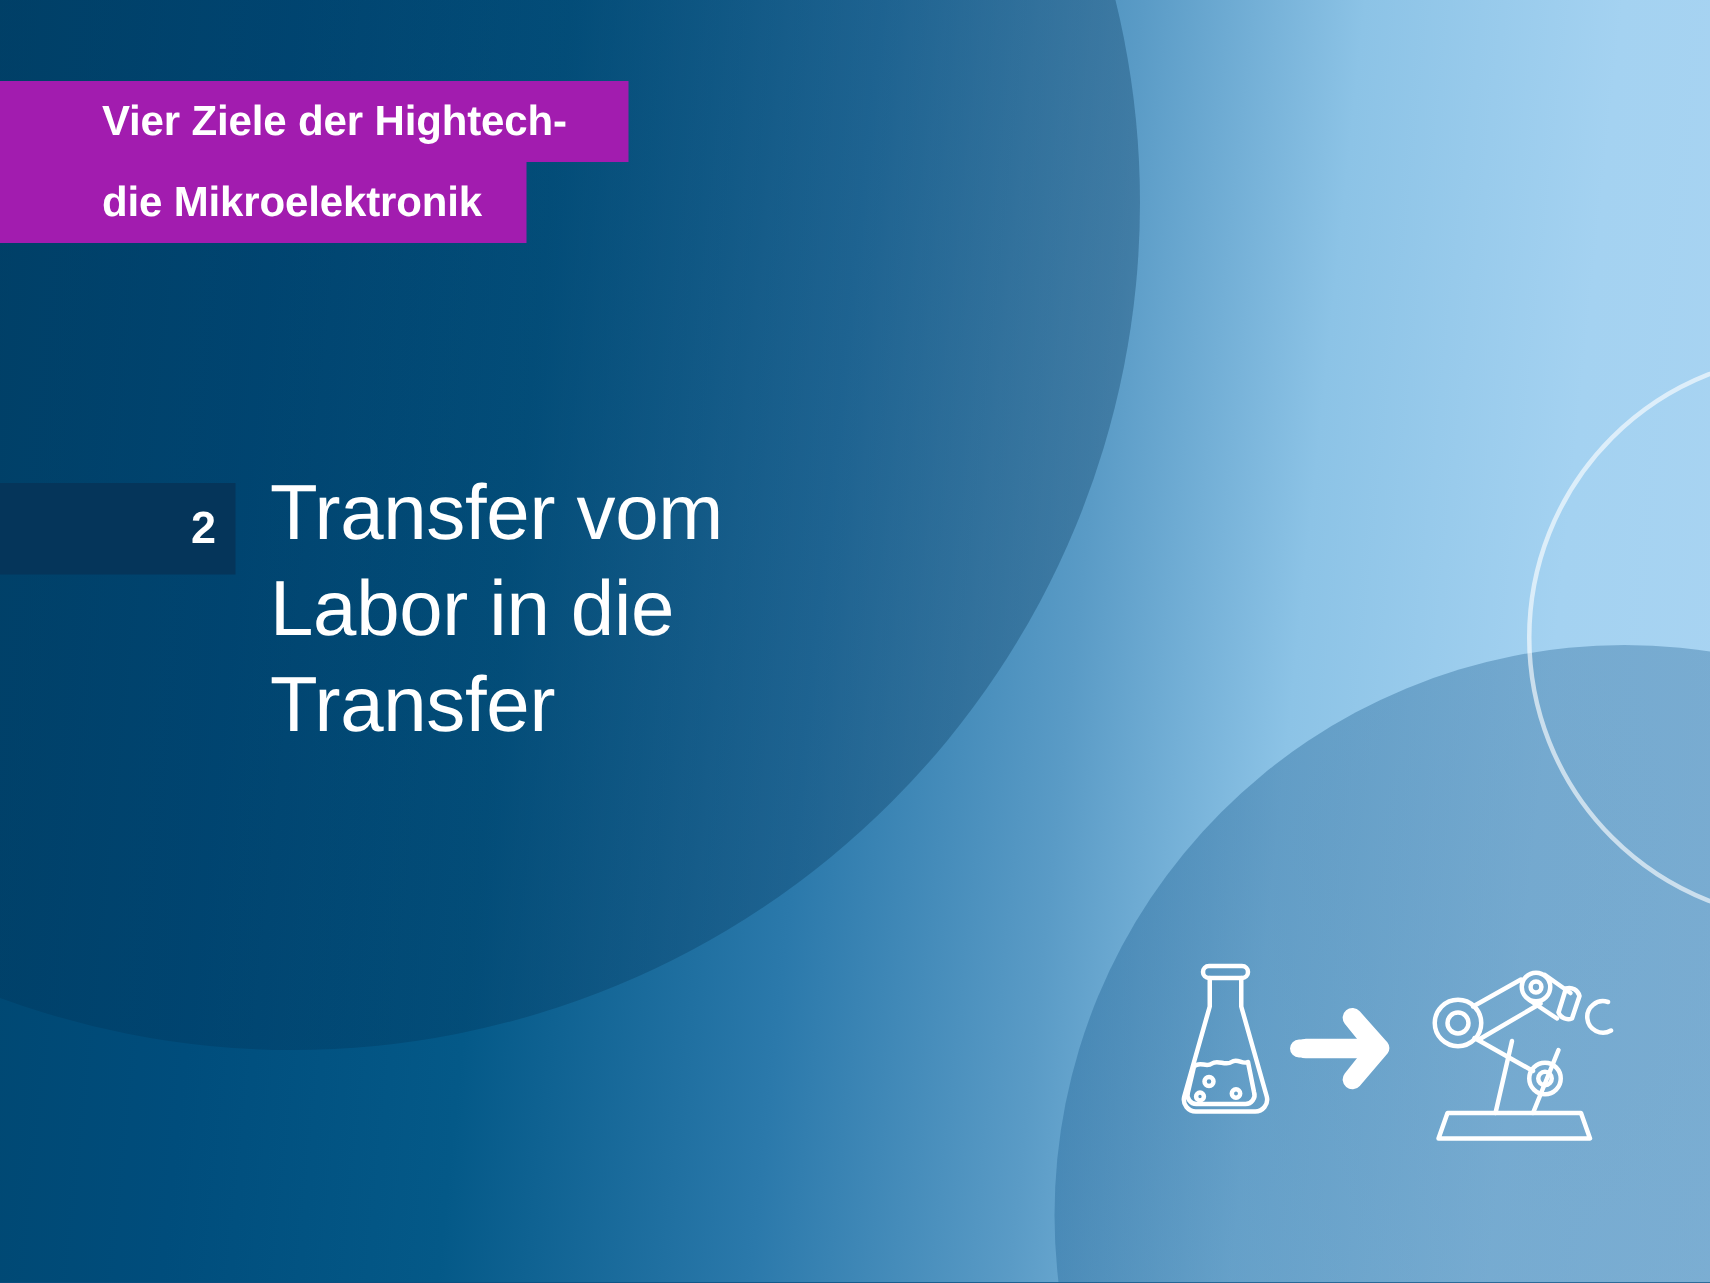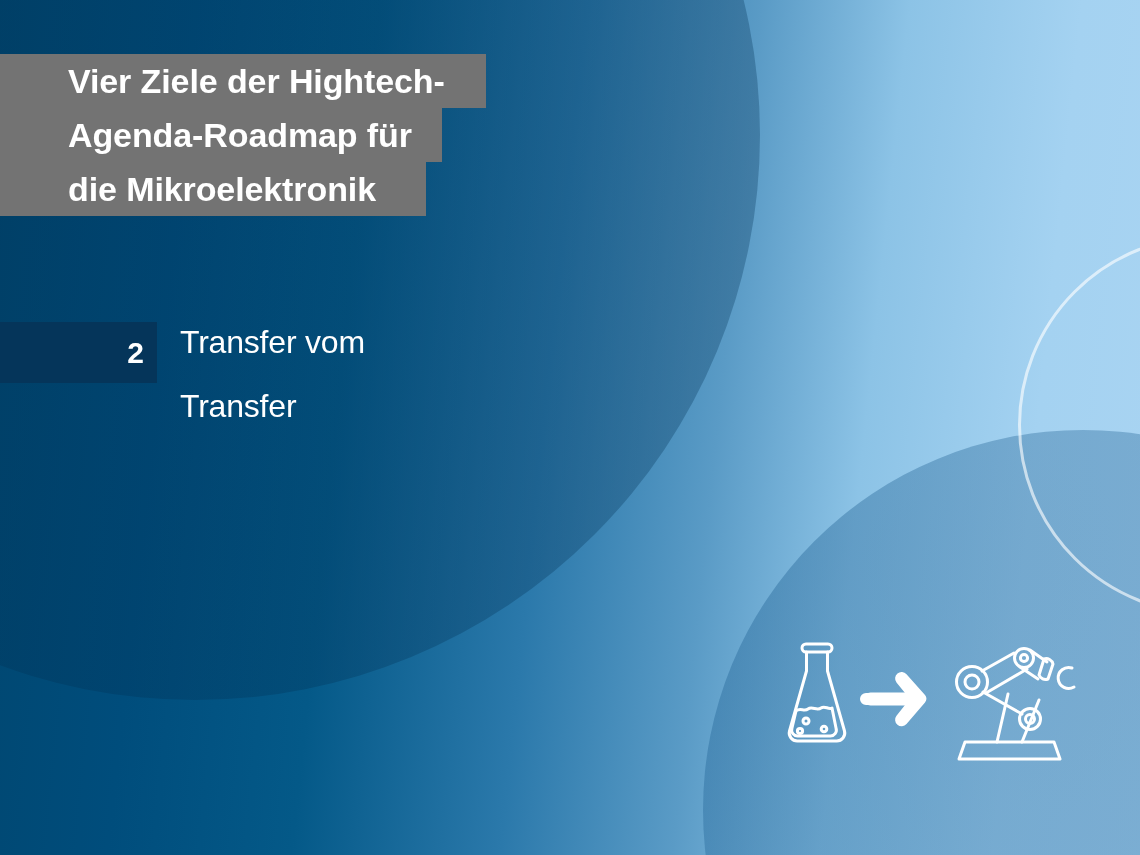--- a/index.html
+++ b/index.html
@@ -63,23 +63,23 @@
   }
 
   
   .headline {
     position:absolute;
     left:0; top:54px;
     width:660px;
   }
   .headline .hl-line {
     display:table;
-    background:#737373;
+    background:#a21caf;
     color:#ffffff;
-    font-size:34px;
+    font-size:28px;
     font-weight:bold;
     line-height:54px;
     letter-spacing:-0.1px;
     padding:0 18px 0 68px;
     white-space:nowrap;
   }
   .headline .hl-line:nth-child(1){ padding-right:41px; }
   .headline .hl-line:nth-child(2){ padding-right:30px; }
   .headline .hl-line:nth-child(3){ padding-right:50px; }
 
@@ -99,21 +99,21 @@
     font-weight:bold;
     line-height:61px;
     text-align:right;
     padding-right:13px;
   }
   .goal-text {
     position:absolute;
     left:180px; top:-12px;
     width:380px;
     color:#ffffff;
-    font-size:32px;
+    font-size:52px;
     font-weight:300;
     line-height:64px;
     letter-spacing:-0.2px;
   }
   .goal-text .gt-line { display:block; white-space:nowrap; }
 
   
   .icon-group {
     position:absolute;
     left:786px; top:638px;
@@ -126,28 +126,28 @@
 
 <div id="slide">
 
   <div class="bg-base"></div>
   <div class="blob-dark"></div>
   <div class="blob-br"></div>
   <div class="ring-outline"></div>
 
   <div class="headline">
     <div class="hl-line">Vier Ziele der Hightech-</div>
-    <div class="hl-line">Agenda-Roadmap für</div>
     <div class="hl-line">die Mikroelektronik</div>
   </div>
 
   <div class="goal">
     <div class="goal-number">2</div>
     <div class="goal-text">
       <span class="gt-line">Transfer vom</span>
+      <span class="gt-line">Labor in die</span>
       <span class="gt-line">Transfer</span>
     </div>
   </div>
 
   <div class="icon-group">
     <svg viewBox="0 0 310 125" fill="none" xmlns="http://www.w3.org/2000/svg">
 
       <g stroke="#ffffff" stroke-width="3" stroke-linecap="round" stroke-linejoin="round" fill="none">
 
         <rect x="16" y="6" width="30" height="8" rx="4"></rect>

